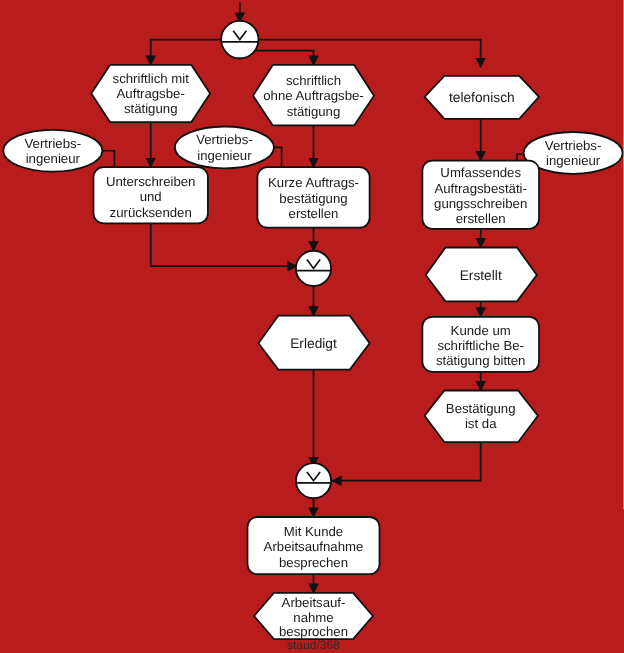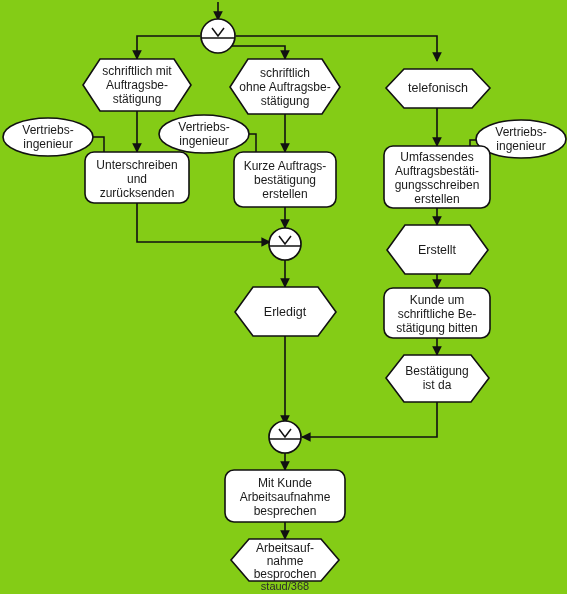--- a/index.html
+++ b/index.html
@@ -8,21 +8,21 @@
     padding: 0;
     background: #ffffff;
   }
   body {
     font-family: "Liberation Sans", sans-serif;
   }
   #canvas {
     position: relative;
     width: 567px;
     height: 594px;
-    background: #84cc16;
+    background: #b91c1c;
     overflow: hidden;
   }
   #diagram-svg {
     position: absolute;
     top: 0;
     left: 0;
     width: 567px;
     height: 594px;
   }
   .node-text {

